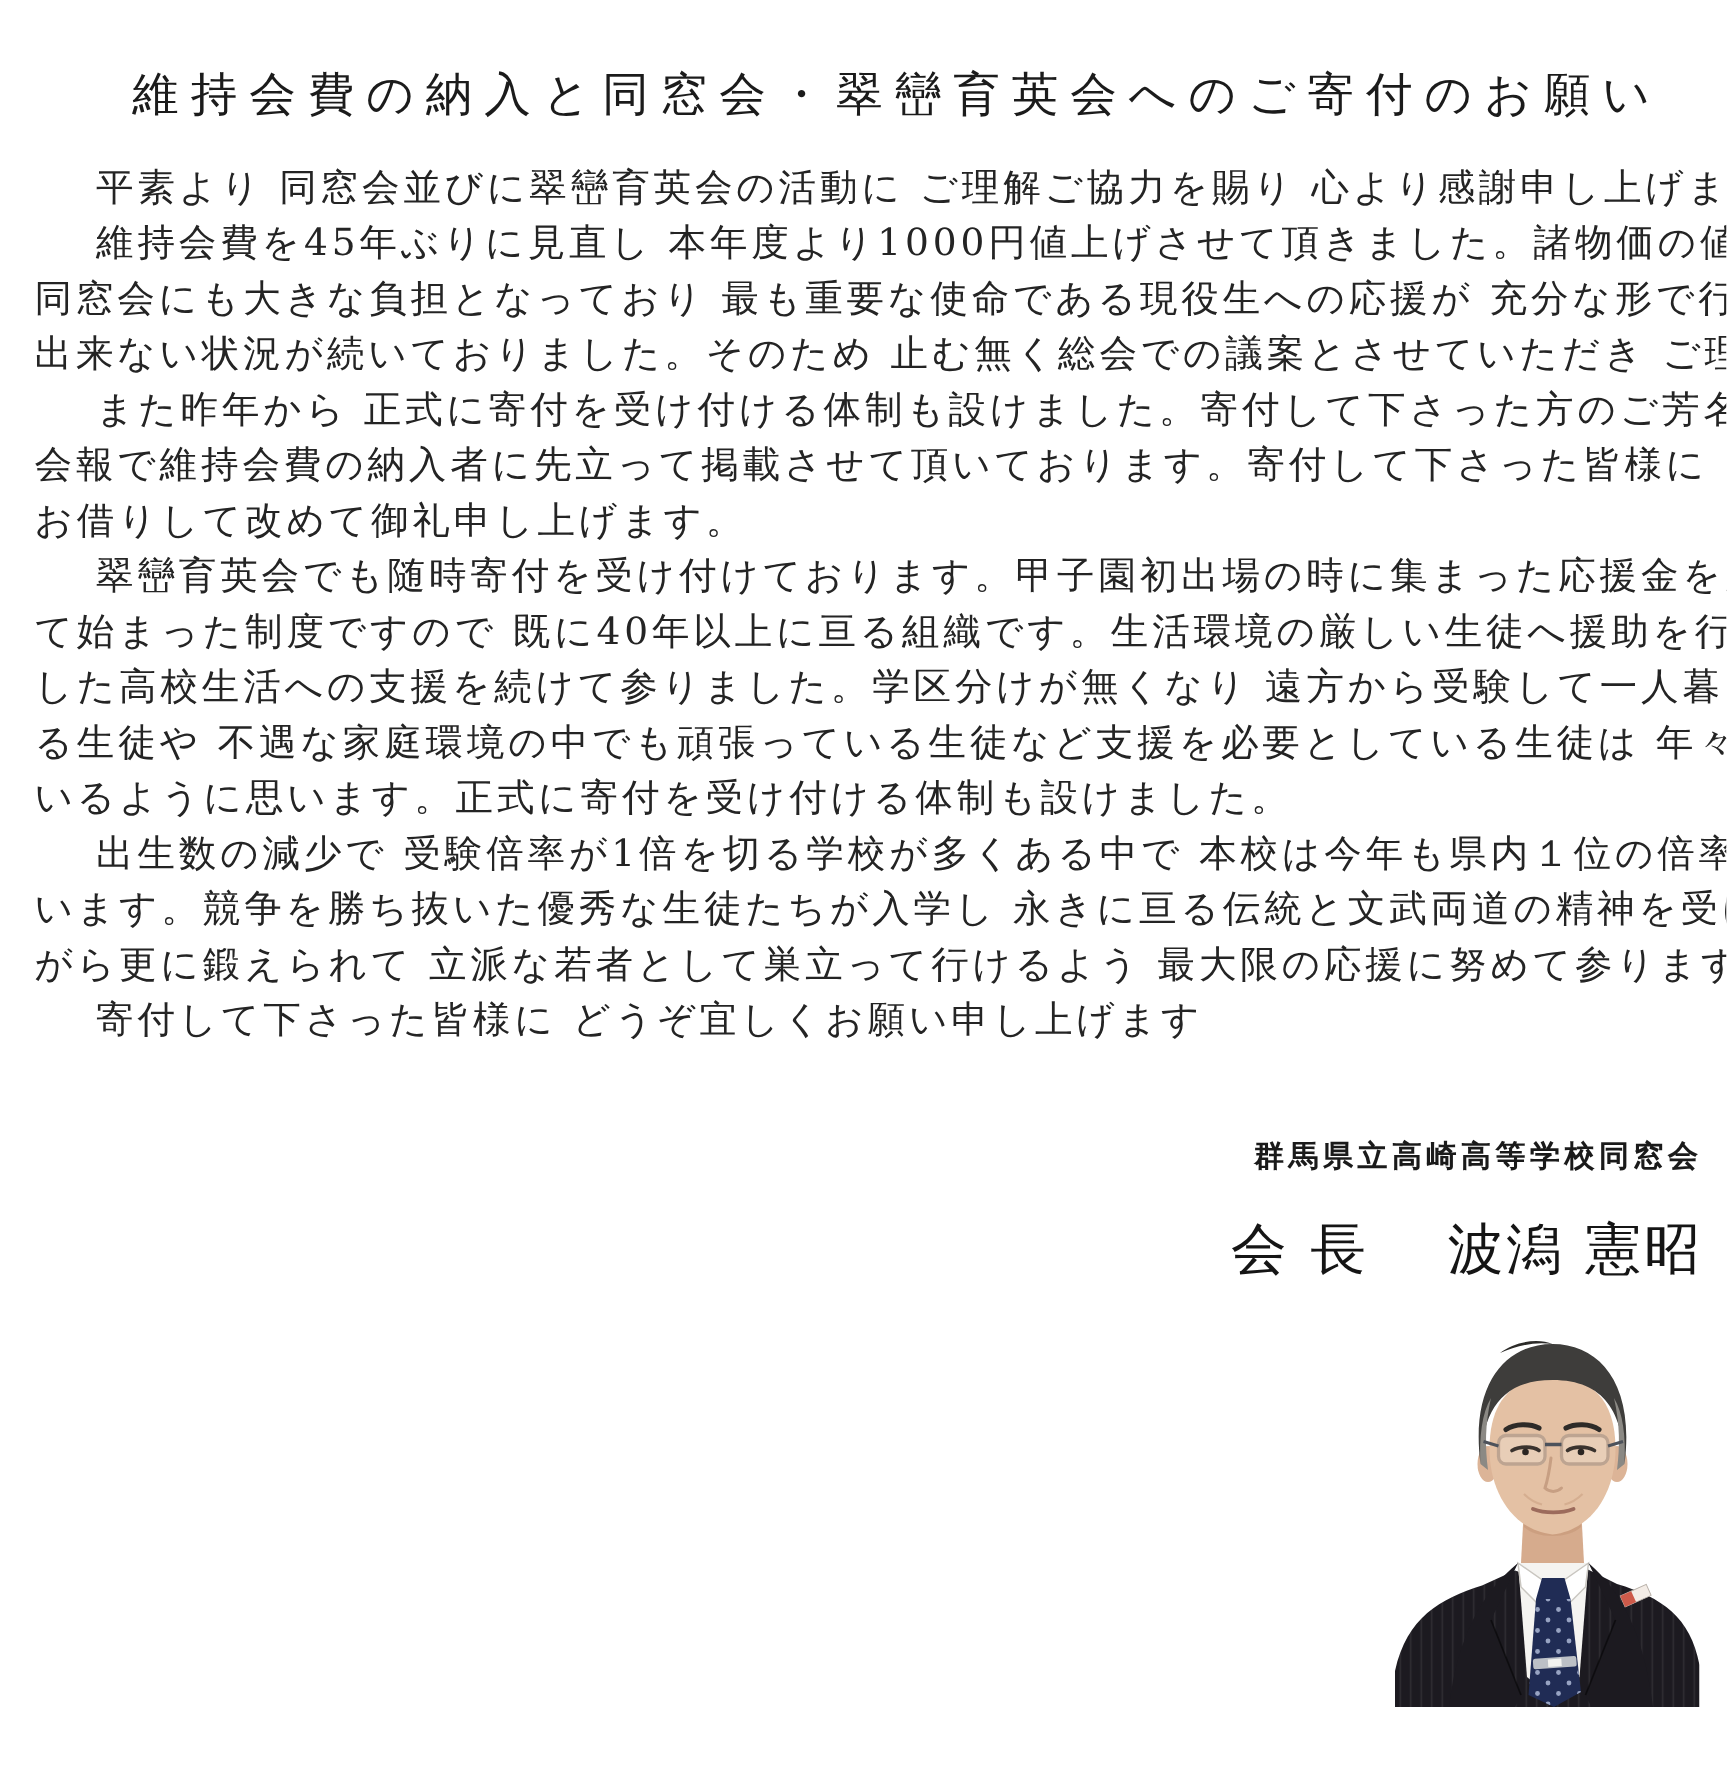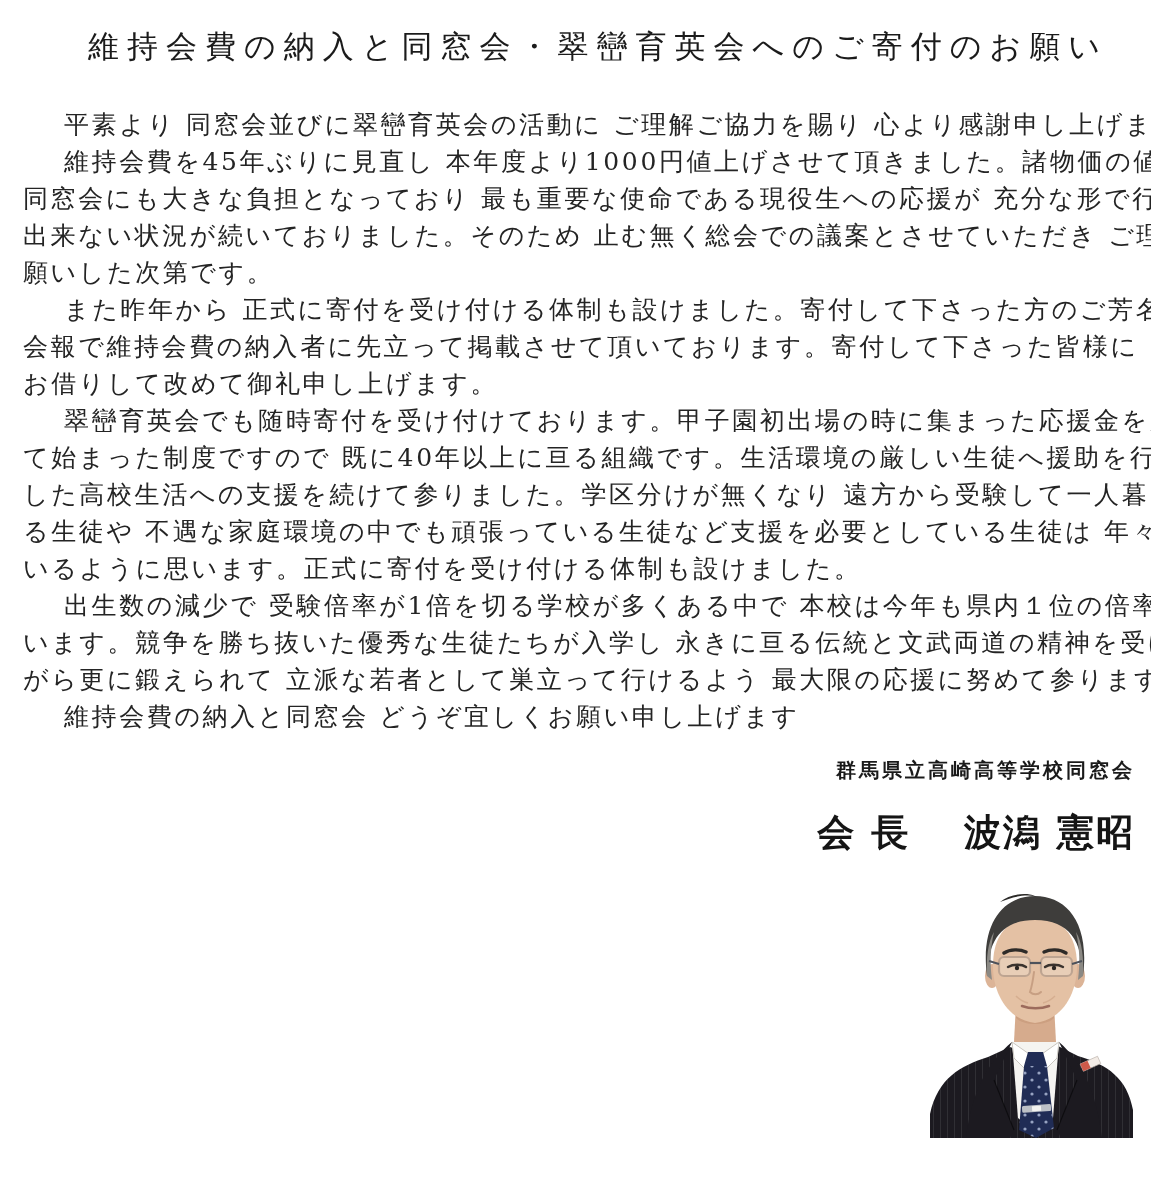--- a/index.html
+++ b/index.html
@@ -8,21 +8,21 @@
     position: relative;
     width: 1151px;
     height: 1178px;
     background: #ffffff;
     overflow: hidden;
     font-family: "DejaVu Serif", "Liberation Serif", serif;
     color: #242424;
   }
   .doc-title {
     position: absolute;
-    top: 26px;
+    top: 42px;
     left: 0;
     width: 100%;
     text-align: center;
     font-size: 31px;
     font-weight: 500;
     letter-spacing: 8px;
     color: #1b1b1b;
     white-space: nowrap;
     padding-left: 45px;
   }
@@ -46,21 +46,21 @@
     font-weight: bold;
     letter-spacing: 3px;
     color: #1a1a1a;
     white-space: nowrap;
   }
   .sig-name {
     position: absolute;
     top: 808px;
     right: 16px;
     font-size: 37px;
-    font-weight: bold;
+    font-weight: normal;
     letter-spacing: 2px;
     color: #151515;
     white-space: nowrap;
   }
   .portrait {
     position: absolute;
     top: 880px;
     left: 930px;
     width: 203px;
     height: 258px;
@@ -72,33 +72,32 @@
 
 <div class="page">
 
   <div class="doc-title">維持会費の納入と同窓会・翠巒育英会へのご寄付のお願い</div>
 
   <div class="body-lines">
     <div class="body-line indent">平素より 同窓会並びに翠巒育英会の活動に ご理解ご協力を賜り 心より感謝申し上げます。</div>
     <div class="body-line indent">維持会費を45年ぶりに見直し 本年度より1000円値上げさせて頂きました。諸物価の値上がりは</div>
     <div class="body-line">同窓会にも大きな負担となっており 最も重要な使命である現役生への応援が 充分な形で行う事が</div>
     <div class="body-line">出来ない状況が続いておりました。そのため 止む無く総会での議案とさせていただき ご理解をお</div>
-    <div class="body-line">願いした次第です。</div>
     <div class="body-line indent">また昨年から 正式に寄付を受け付ける体制も設けました。寄付して下さった方のご芳名は 同窓</div>
     <div class="body-line">会報で維持会費の納入者に先立って掲載させて頂いております。寄付して下さった皆様に この場を</div>
     <div class="body-line">お借りして改めて御礼申し上げます。</div>
     <div class="body-line indent">翠巒育英会でも随時寄付を受け付けております。甲子園初出場の時に集まった応援金を原資とし</div>
     <div class="body-line">て始まった制度ですので 既に40年以上に亘る組織です。生活環境の厳しい生徒へ援助を行い 充実</div>
     <div class="body-line">した高校生活への支援を続けて参りました。学区分けが無くなり 遠方から受験して一人暮らしをす</div>
     <div class="body-line">る生徒や 不遇な家庭環境の中でも頑張っている生徒など支援を必要としている生徒は 年々増えて</div>
     <div class="body-line">いるように思います。正式に寄付を受け付ける体制も設けました。</div>
     <div class="body-line indent">出生数の減少で 受験倍率が1倍を切る学校が多くある中で 本校は今年も県内１位の倍率を誇って</div>
     <div class="body-line">います。競争を勝ち抜いた優秀な生徒たちが入学し 永きに亘る伝統と文武両道の精神を受け継ぎな</div>
     <div class="body-line">がら更に鍛えられて 立派な若者として巣立って行けるよう 最大限の応援に努めて参ります。</div>
-    <div class="body-line indent">維持会費の納入と同窓会 どうぞ宜しくお願い申し上げます</div>
+    <div class="body-line indent">寄付して下さった皆様に どうぞ宜しくお願い申し上げます</div>
   </div>
 
   <div class="sig-org">群馬県立高崎高等学校同窓会</div>
 
   <div class="sig-name">会 長　 波潟 憲昭</div>
 
   <div class="portrait">
     <svg viewBox="0 0 203 258" xmlns="http://www.w3.org/2000/svg">
       <defs>
         <pattern id="pinstripe" width="7" height="8" patternUnits="userSpaceOnUse">

